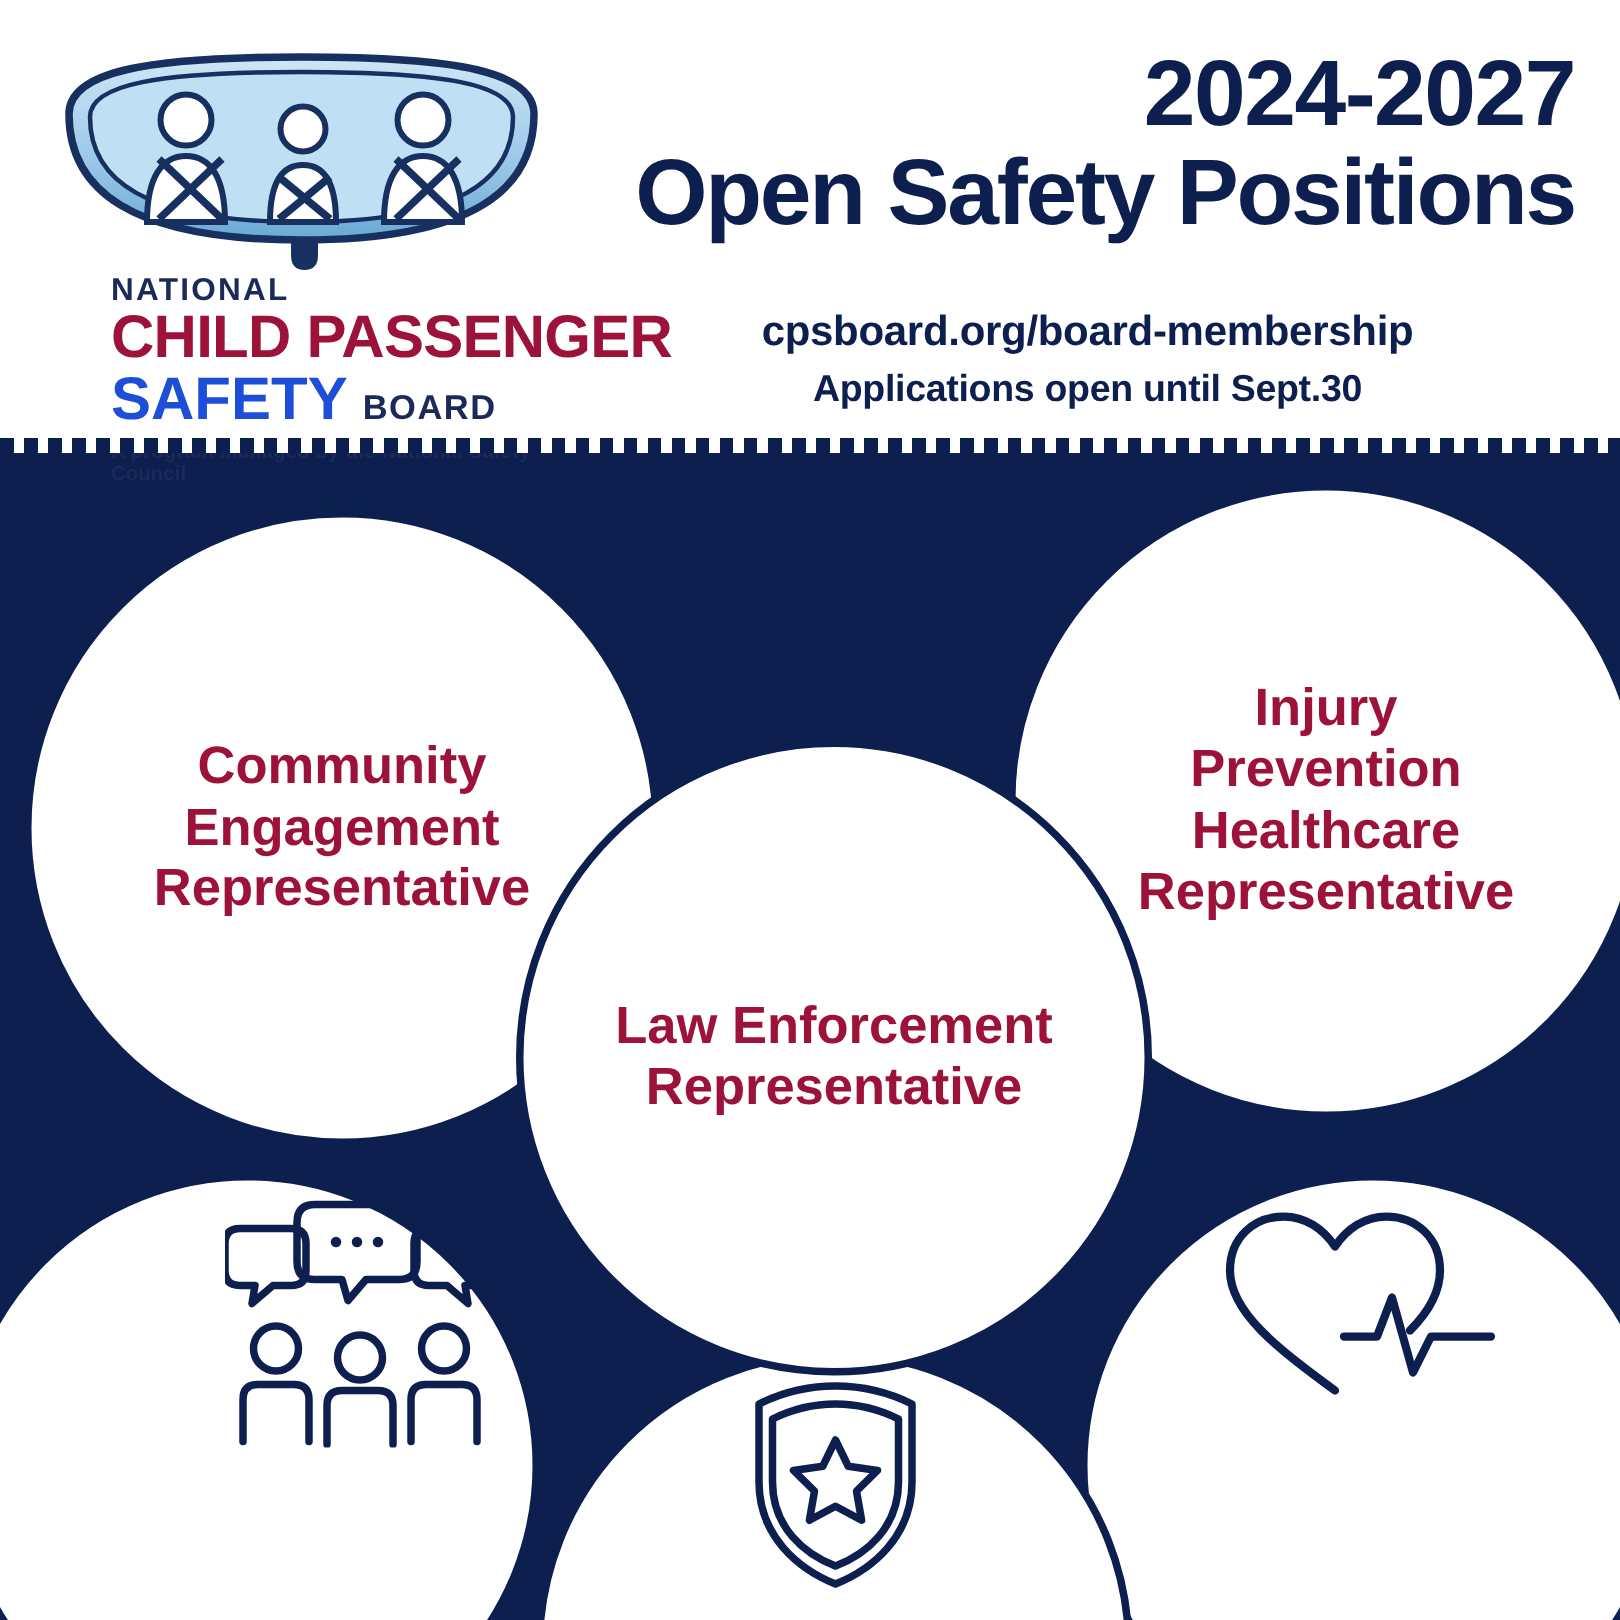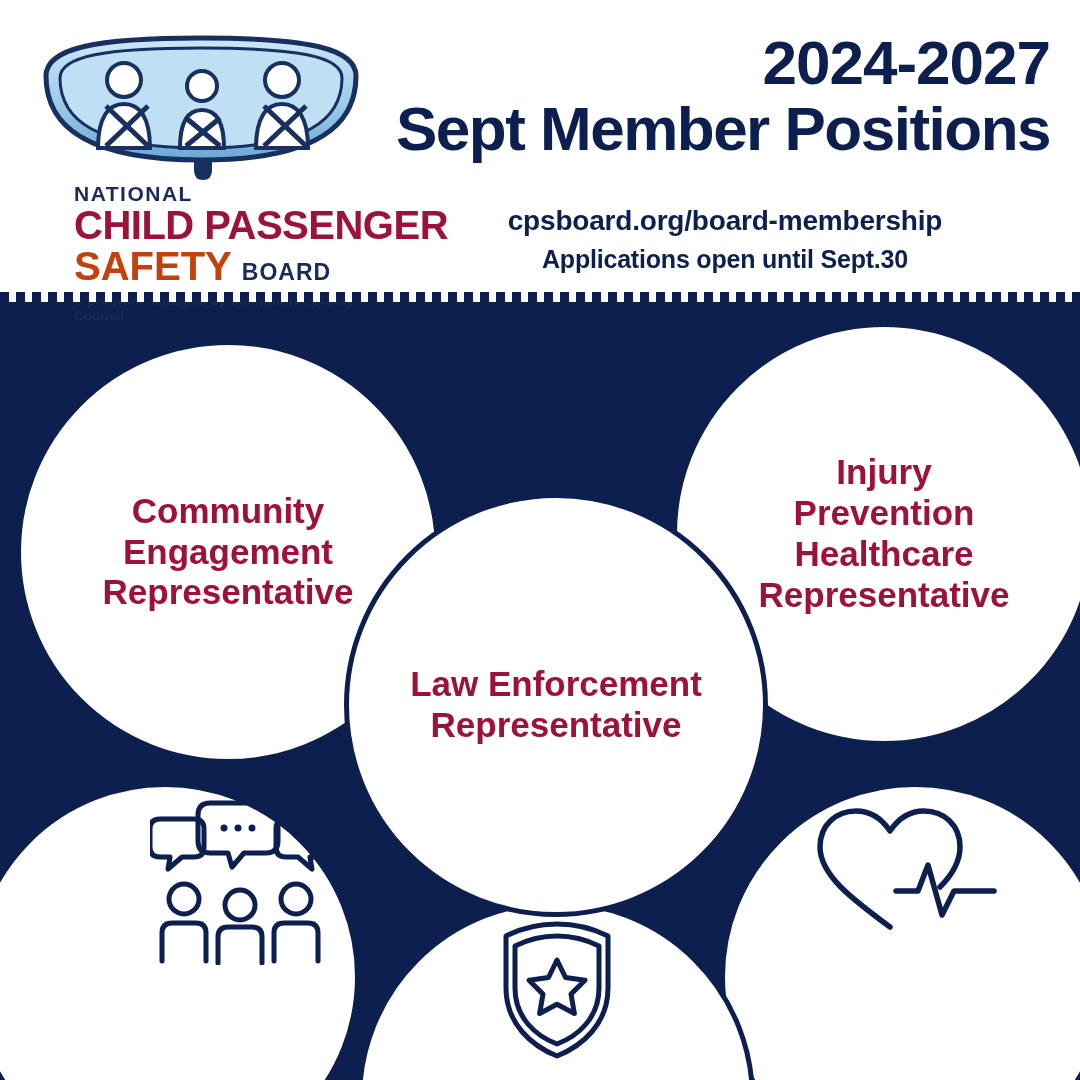--- a/index.html
+++ b/index.html
@@ -60,21 +60,21 @@
     white-space: nowrap;
   }
   .logo-safety-row {
     display: flex;
     align-items: baseline;
     gap: 10px;
   }
   .logo-safety {
     font-weight: bold;
     font-size: 40px;
-    color: #c2410c;
+    color: #1d4ed8;
     line-height: 1.02;
   }
   .logo-board {
     font-weight: bold;
     font-size: 23px;
     color: #1b2a5b;
     letter-spacing: 1px;
     text-align: center;
   }
   .logo-tagline {
@@ -263,21 +263,21 @@
         <div class="logo-safety-row">
           <div class="logo-safety">SAFETY</div>
           <div class="logo-board">BOARD</div>
         </div>
         <div class="logo-tagline">A program managed by the National Safety Council</div>
       </div>
     </div>
 
     <div class="headline">
       <div class="line1">2024-2027</div>
-      <div class="line2">Sept Member Positions</div>
+      <div class="line2">Open Safety Positions</div>
     </div>
 
     <div class="subinfo">
       <div class="url">cpsboard.org/board-membership</div>
       <div class="deadline">Applications open until Sept.30</div>
     </div>
   </div>
 
   <div class="dash-sep"></div>
 

